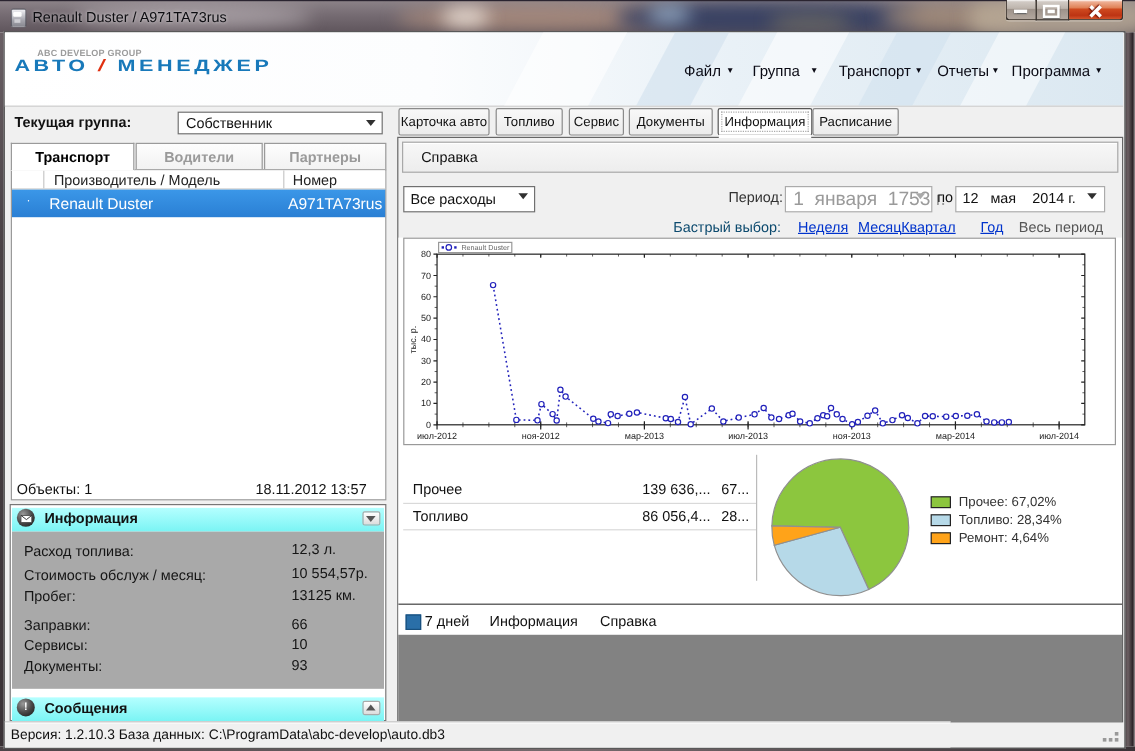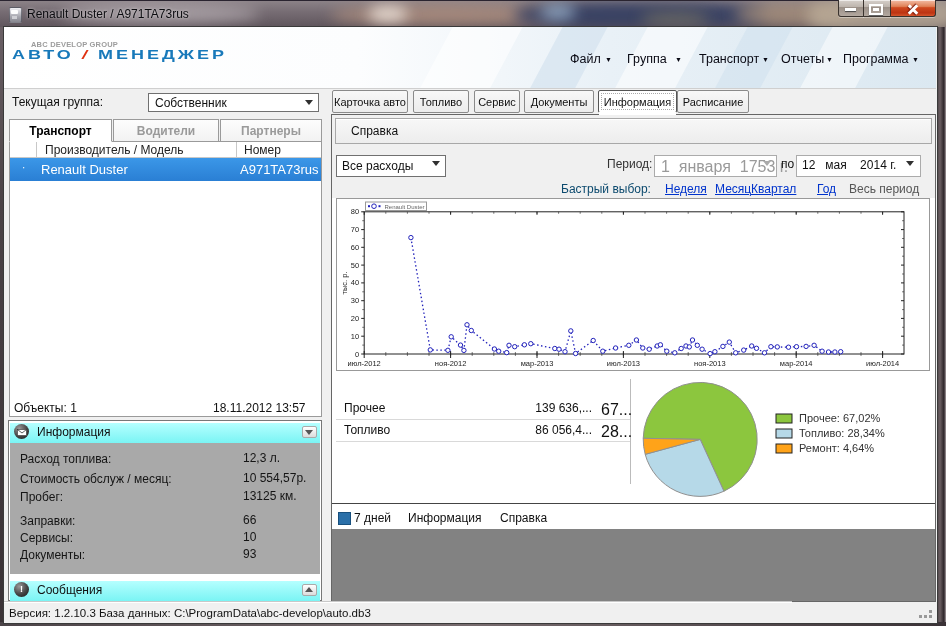--- a/index.html
+++ b/index.html
@@ -22,21 +22,21 @@
 
 #band{left:4px;top:27px;width:932px;height:61px;border-bottom:1px solid #cfcfcf;background:linear-gradient(90deg,#ffffff 0%,#fcfdfe 38%,#e9f1f7 65%,#dbe8f1 100%);overflow:hidden}
 .streak{position:absolute;top:-20px;height:110px;background:rgba(255,255,255,.55);transform:skewX(-28deg)}
 #abc{left:31px;top:40px;font-size:7.5px;font-weight:bold;letter-spacing:0.2px;color:#9c9c9c}
 #logo{left:12px;top:47px;font-size:18px;font-weight:bold;letter-spacing:3px;color:#1879ba;transform:scaleY(.76);transform-origin:left top}
 #logo .sl{color:#e03010;font-style:italic;font-weight:bold}
 .menu{top:52px;font-size:12.5px;color:#0a0a14}
 .mar{top:56px;font-size:7px;color:#0a0a14}
 
 .t12{font-size:12px;color:#111}
-.b{font-weight:normal}
+.b{font-weight:bold}
 
 #grplabel{left:12px;top:95px}
 #grpdd{left:148px;top:93px;width:171px;height:19px;background:#fff;border:1px solid #707070;box-sizing:border-box}
 .ddarrow{width:0;height:0;border-left:4px solid transparent;border-right:4px solid transparent;border-top:5px solid #303030;position:absolute}
 .tab{top:119px;height:23px;box-sizing:border-box;border:1px solid #9a9a9a;background:linear-gradient(#fdfdfd,#f2f2f2);text-align:center;font-size:12px;padding-top:4px;color:#9a9a9a;font-weight:bold}
 #tabpage{left:9px;top:141px;width:313px;height:276px;background:#fff;border:1px solid #9a9a9a;box-sizing:border-box}
 #lheader{left:10px;top:142px;width:311px;height:15px;background:#fff;border-bottom:1px solid #c8c8c8}
 #selrow{left:10px;top:158px;width:311px;height:23px;background:linear-gradient(#3b97e8,#2a7fd4);color:#fff;font-size:13px}
 
 #infobox{left:8px;top:420px;width:314px;height:181px;background:#fff;border:1px solid #777;box-sizing:border-box}
@@ -54,21 +54,21 @@
 .datebox{top:155px;height:22px;background:#fff;border:1px solid #ababab;box-sizing:border-box}
 .lnk{top:182px;font-size:12px;color:#0033cc;text-decoration:underline;position:absolute}
 
 #chartbox{left:336px;top:198px;width:594px;height:173px;background:#fff;border:1px solid #999;box-sizing:border-box}
 #whitebg{left:332px;top:198px;width:603px;height:305px;background:#fff}
 
 #stable{left:336px;top:379px;width:294px;height:105px;background:#fff;border-right:1px solid #bbb}
 .srow{position:absolute;left:0;width:294px;height:22px;border-bottom:1px solid #d9d9d9}
 .sc1{position:absolute;left:8px;top:4px;font-size:12px;color:#111}
 .sc2{position:absolute;right:38px;top:4px;font-size:12px;color:#111}
-.sc3{position:absolute;left:265px;top:4px;font-size:16px;color:#111}
+.sc3{position:absolute;left:265px;top:4px;font-size:12px;color:#111}
 
 #bbar{left:332px;top:503px;width:603px;height:26px;background:#fff;border-top:1px solid #444;box-sizing:border-box}
 #grayarea{left:332px;top:529px;width:603px;height:72px;background:#828282}
 
 #status{left:4px;top:601px;width:788px;height:21px;background:#f0f0f0;border-top:1px solid #c8c8c8;box-shadow:inset 0 1px 0 #fff}
 </style></head>
 <body>
 
 <div class="a" id="titlebar">
  <div class="blob" style="left:60px;top:4px;width:200px;height:20px;background:rgba(205,198,202,.55);border-radius:50%"></div>

